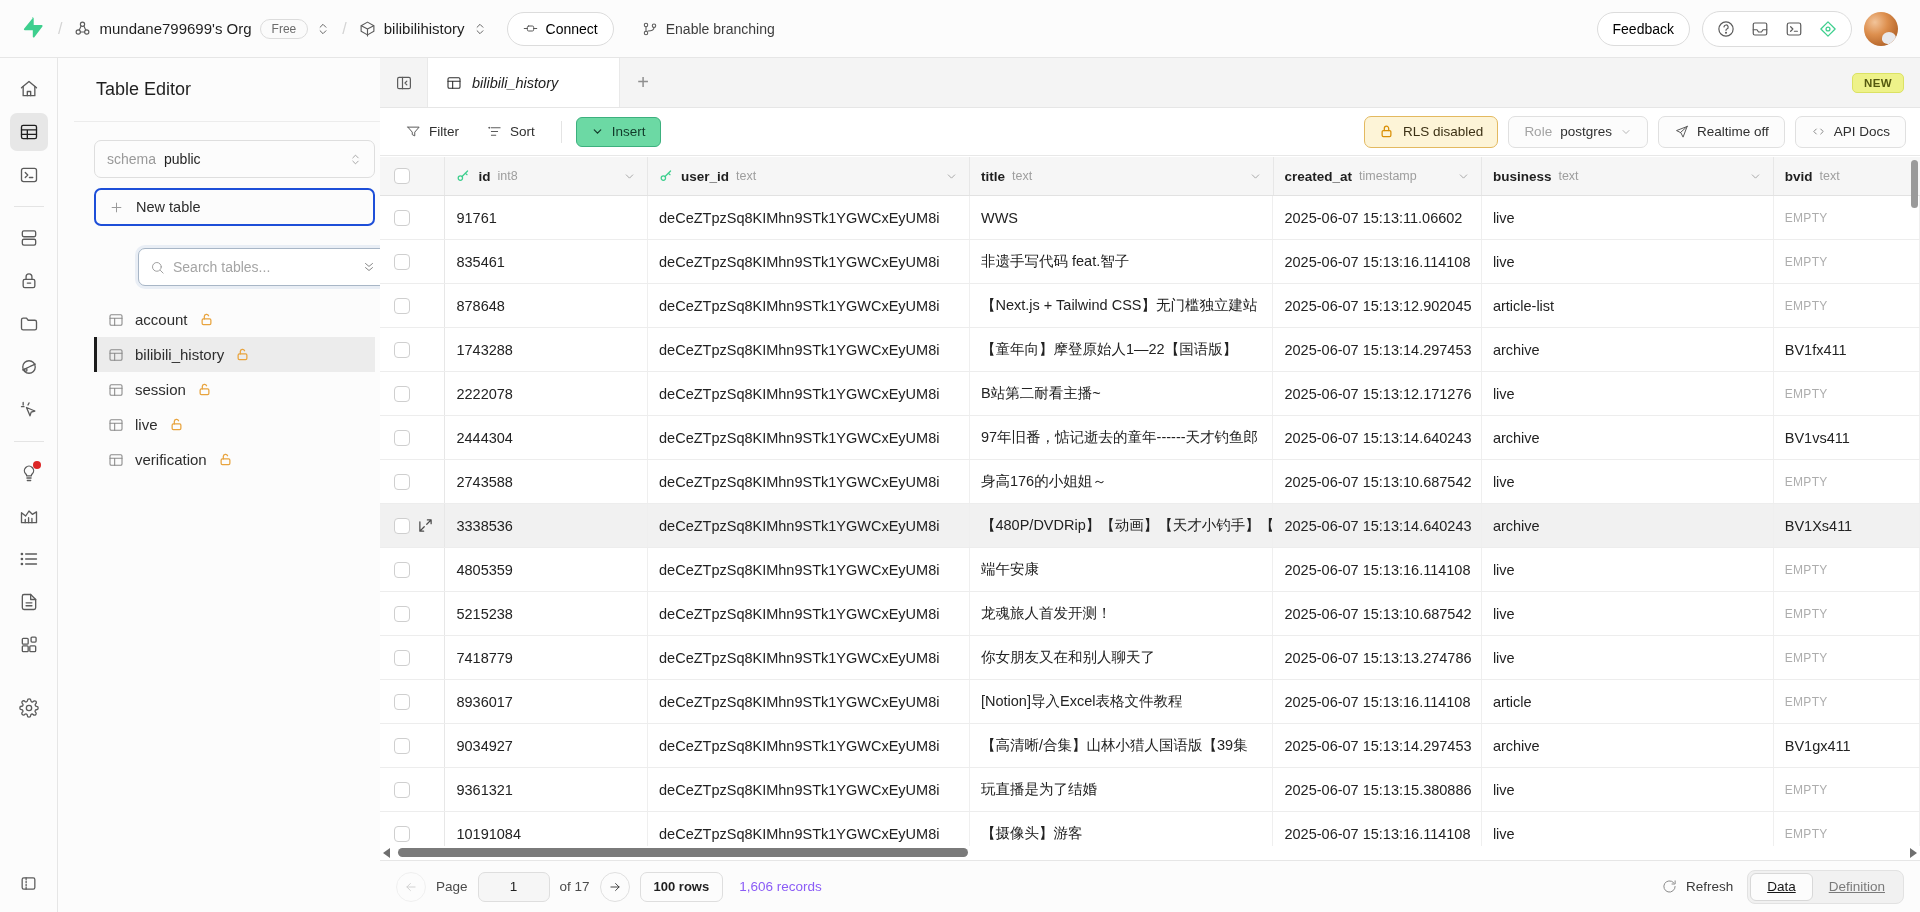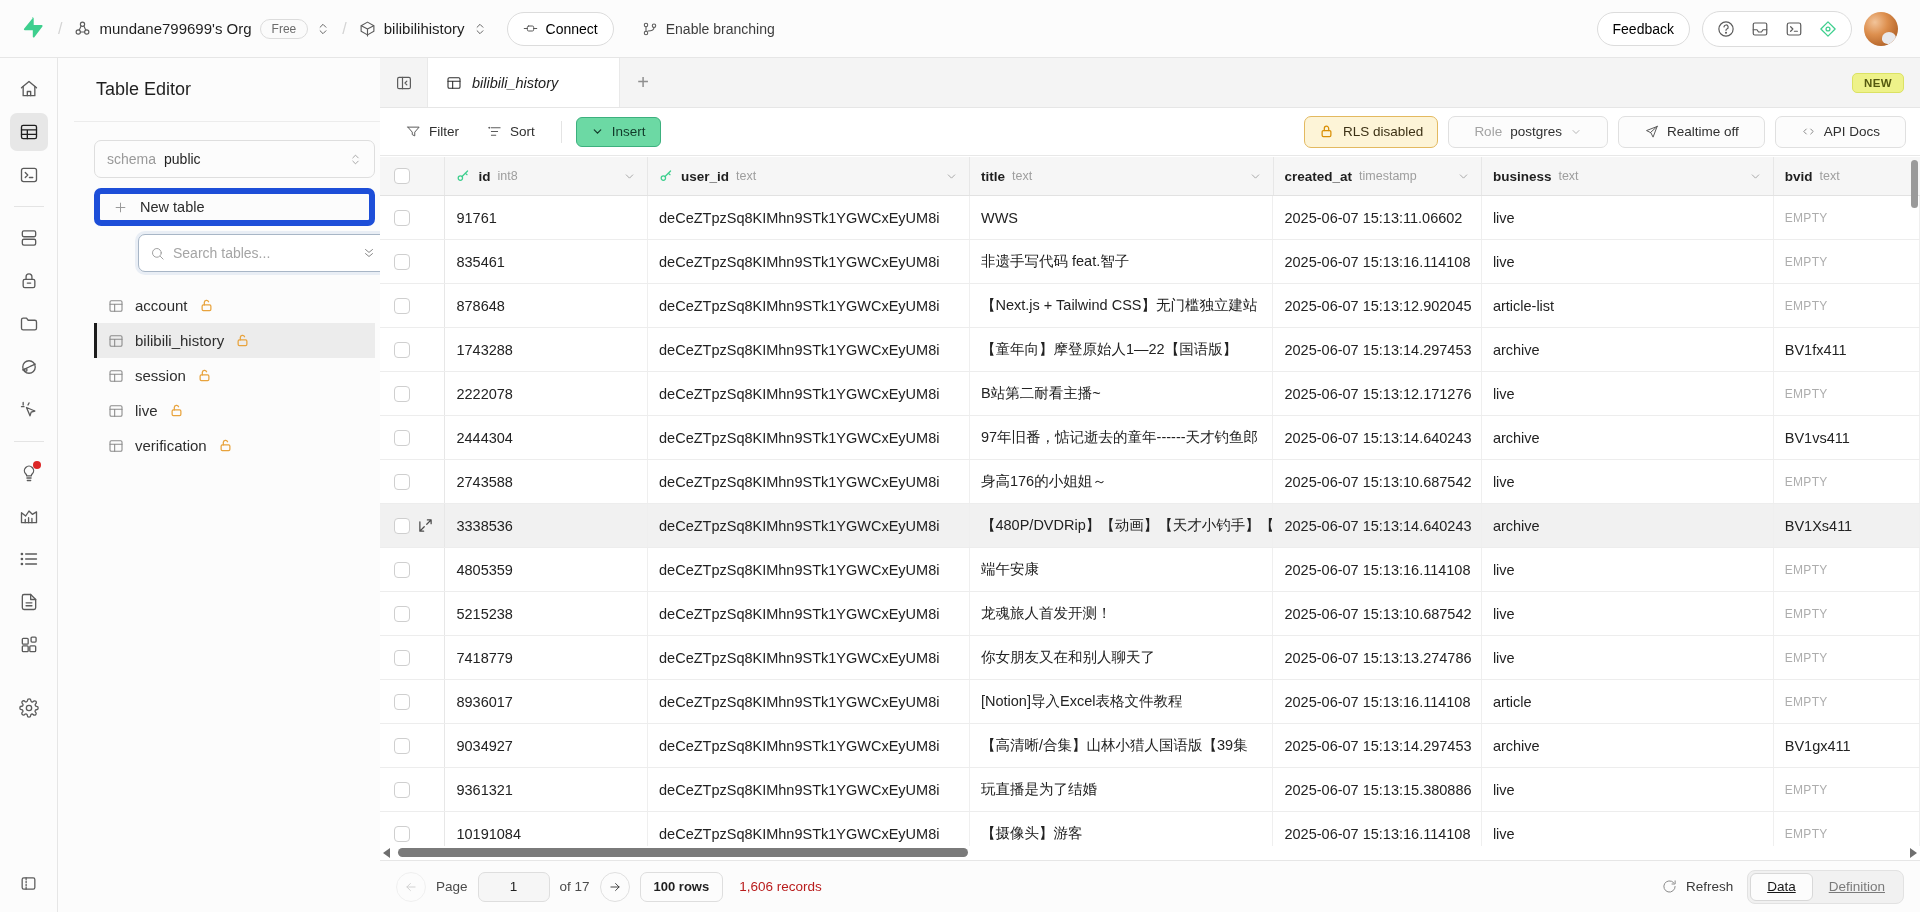--- a/index.html
+++ b/index.html
@@ -44,24 +44,24 @@
   
   .sidebar { position:absolute; left:74px; top:58px; width:322px; height:854px; background:#fcfcfc;
     border-right:1px solid #e6e6e6; }
   .sb-title { height:64px; display:flex; align-items:center; padding:0 22px; font-size:18px;
     font-weight:500; border-bottom:1px solid #ececec; }
   .sb-body { padding:18px 20px 0; }
   .select-box { height:38px; border:1px solid #dedede; border-radius:7px; background:#fcfcfc;
     display:flex; align-items:center; gap:8px; padding:0 12px; font-size:14px; cursor:pointer; }
   .select-box .lbl { color:#9a9a9a; }
   .select-box .chev { margin-left:auto; }
-  .newtable-btn { margin-top:10px; height:38px; border:6px solid #1d4ed8; border-radius:7px;
+  .newtable-btn { margin-top:10px; height:38px; border:2px solid #1d4ed8; border-radius:7px;
     background:#fcfcfc; display:flex; align-items:center; gap:12px; padding:0 13px; font-size:14.5px;
     width:100%; cursor:pointer; color:#2b2b2b; }
-  .search-row { display:flex; gap:8px; margin-top:8px;padding-left:44px; }
+  .search-row { display:flex; gap:8px; margin-top:22px;padding-left:44px; }
   .search-input { flex:1; height:38px; border:1px solid #a8b6c6; box-shadow:0 0 0 3px #e9eef5;
     border-radius:7px; background:#fff; display:flex; align-items:center; gap:8px; padding:0 11px; }
   .search-input input { border:none; outline:none; flex:1; font-size:14px; color:#333;
     font-family:inherit; background:transparent; }
   .search-input input::placeholder { color:#a5a5a5; }
   .filter-sq { width:38px; height:38px; border:1px solid #e0e0e0; border-radius:7px; background:#fcfcfc;
     display:flex; align-items:center; justify-content:center; cursor:pointer; }
   .tables-list { margin-top:16px; }
   .titem { height:35px; display:flex; align-items:center; gap:11px; padding:0 14px; font-size:15px;
     color:#2e2e2e; cursor:pointer; position:relative; }
@@ -87,21 +87,21 @@
   .tbtn { display:flex; align-items:center; gap:8px; height:30px; padding:0 12px; border-radius:6px;
     background:none; border:none; font-size:13.5px; color:#2f2f2f; cursor:pointer; }
   .tool-div { width:1px; height:22px; background:#e4e4e4; margin:0 10px; }
   .insert-btn { display:flex; align-items:center; gap:8px; height:30px; padding:0 14px;
     border-radius:6px; background:#6cd9a4; border:1px solid #3cb07e; color:#123b2a; font-size:13.5px;
     font-weight:500; cursor:pointer;justify-content:center; }
   .toolbar-right { margin-left:auto; display:flex; align-items:center; gap:10px; }
   .rls-badge { display:flex; align-items:center; gap:9px; height:32px; padding:0 14px;
     border-radius:7px; background:#fdf4d7; border:1px solid #e3b960; font-size:13.5px; font-weight:500;
     color:#3c3115; cursor:pointer; }
-  .pill-btn { display:flex; align-items:center; gap:8px; height:32px; padding:0 25px; border-radius:7px;
+  .pill-btn { display:flex; align-items:center; gap:8px; height:32px; padding:0 15px; border-radius:7px;
     background:#fcfcfc; border:1px solid #e0e0e0; font-size:13.5px; color:#2f2f2f; cursor:pointer; }
   .pill-btn .dim { color:#a3a3a3; }
 
   
   .grid { position:absolute; left:0; top:99px; right:0; bottom:52px; overflow:hidden; background:#fff; }
   .grid-header { display:flex; height:39px; background:#f6f6f6; border-bottom:1px solid #e2e2e2; }
   .hcell { display:flex; align-items:center; gap:7px; padding:0 11px; font-size:13.5px;
     border-right:1px solid #e7e7e7; cursor:pointer; }
   .hcell .cname { font-weight:700; }
   .hcell .ctype { color:#9e9e9e; font-size:12.5px; }
@@ -135,21 +135,21 @@
   .gfooter { position:absolute; left:0; bottom:0; width:100%; height:52px; background:#fcfcfc;
     border-top:1px solid #e6e6e6; display:flex; align-items:center; padding:0 16px; gap:10px; }
   .nav-circle { width:30px; height:30px; border-radius:50%; border:1px solid #e0e0e0; background:#fcfcfc;
     display:flex; align-items:center; justify-content:center; cursor:pointer; }
   .nav-circle.disabled { opacity:.45; }
   .pg-label { font-size:13.5px; color:#4b4b4b; }
   .page-input { width:72px; height:30px; border:1px solid #dedede; border-radius:7px; background:#f6f6f6;
     text-align:center; font-size:13.5px; color:#222; font-family:inherit; }
   .rows-btn { height:30px; padding:0 13px; border:1px solid #dedede; border-radius:7px; background:#fcfcfc;
     font-size:13px; font-weight:700; cursor:pointer; color:#1f1f1f; }
-  .records { font-size:13.5px; color:#b91c1c; margin-left:6px; }
+  .records { font-size:13.5px; color:#8b5cf6; margin-left:6px; }
   .footer-right { margin-left:auto; display:flex; align-items:center; gap:14px; }
   .refresh-btn { display:flex; align-items:center; gap:9px; background:none; border:none;
     font-size:13.5px; color:#3a3a3a; cursor:pointer; }
   .seg { display:flex; align-items:center; background:#f1f1f1; border:1px solid #e2e2e2;
     border-radius:8px; padding:2px; }
   .seg-item { height:28px; display:flex; align-items:center; padding:0 16px; font-size:13.5px;
     border-radius:6px; color:#7a7a7a; cursor:pointer;text-decoration:underline; }
   .seg-item.active { background:#fcfcfc; border:1px solid #d8d8d8; color:#161616; font-weight:500; }
 </style>
 </head>

